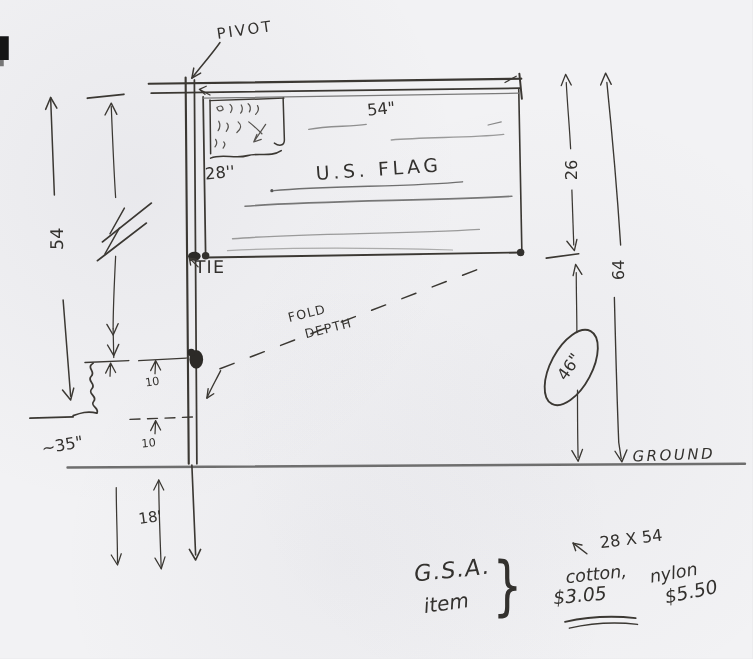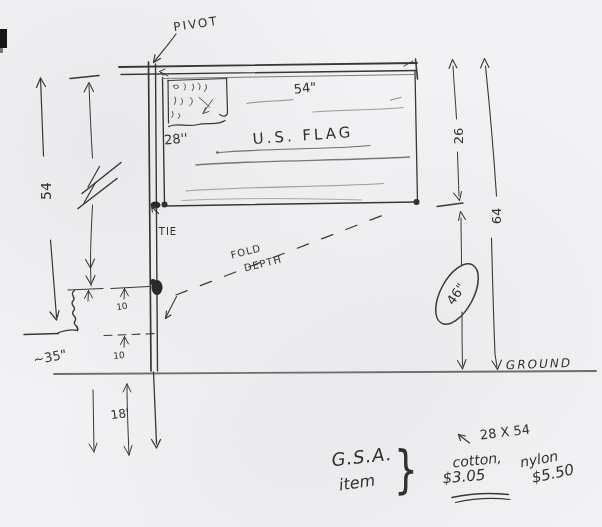--- a/index.html
+++ b/index.html
@@ -185,21 +185,21 @@
 </svg>
 
   <span class="hw" style="left:196px;top:24px;font-size:12px;letter-spacing:2px;transform:translate(-50%,-50%) rotate(-8deg);">PIVOT</span>
 
   <span class="hw" style="left:305px;top:88px;font-size:13px;transform:translate(-50%,-50%) rotate(-6deg);">54"</span>
 
   <span class="hw" style="left:176px;top:139px;font-size:13px;transform:translate(-50%,-50%) rotate(-5deg);">28''</span>
 
   <span class="hw" style="left:303px;top:136px;font-size:15px;letter-spacing:3px;transform:translate(-50%,-50%) rotate(-4deg);">U.S. FLAG</span>
 
-  <span class="hw" style="left:168px;top:232px;font-size:10px;letter-spacing:1px;transform:translate(-50%,-50%);">TIE</span>
+  <span class="hw" style="left:168px;top:214px;font-size:14px;letter-spacing:1px;transform:translate(-50%,-50%);">TIE</span>
 
   <span class="hw" style="left:246px;top:252px;font-size:10px;letter-spacing:1px;transform:translate(-50%,-50%) rotate(-14deg);">FOLD</span>
   <span class="hw" style="left:263px;top:264px;font-size:10px;letter-spacing:1px;transform:translate(-50%,-50%) rotate(-14deg);">DEPTH</span>
 
   <span class="hw" style="left:46px;top:191px;font-size:14px;transform:translate(-50%,-50%) rotate(-90deg);">54</span>
 
   <span class="hw" style="left:458px;top:136px;font-size:13px;transform:translate(-50%,-50%) rotate(-90deg);">26</span>
 
   <span class="hw" style="left:496px;top:216px;font-size:13px;transform:translate(-50%,-50%) rotate(-90deg);">64</span>
 

